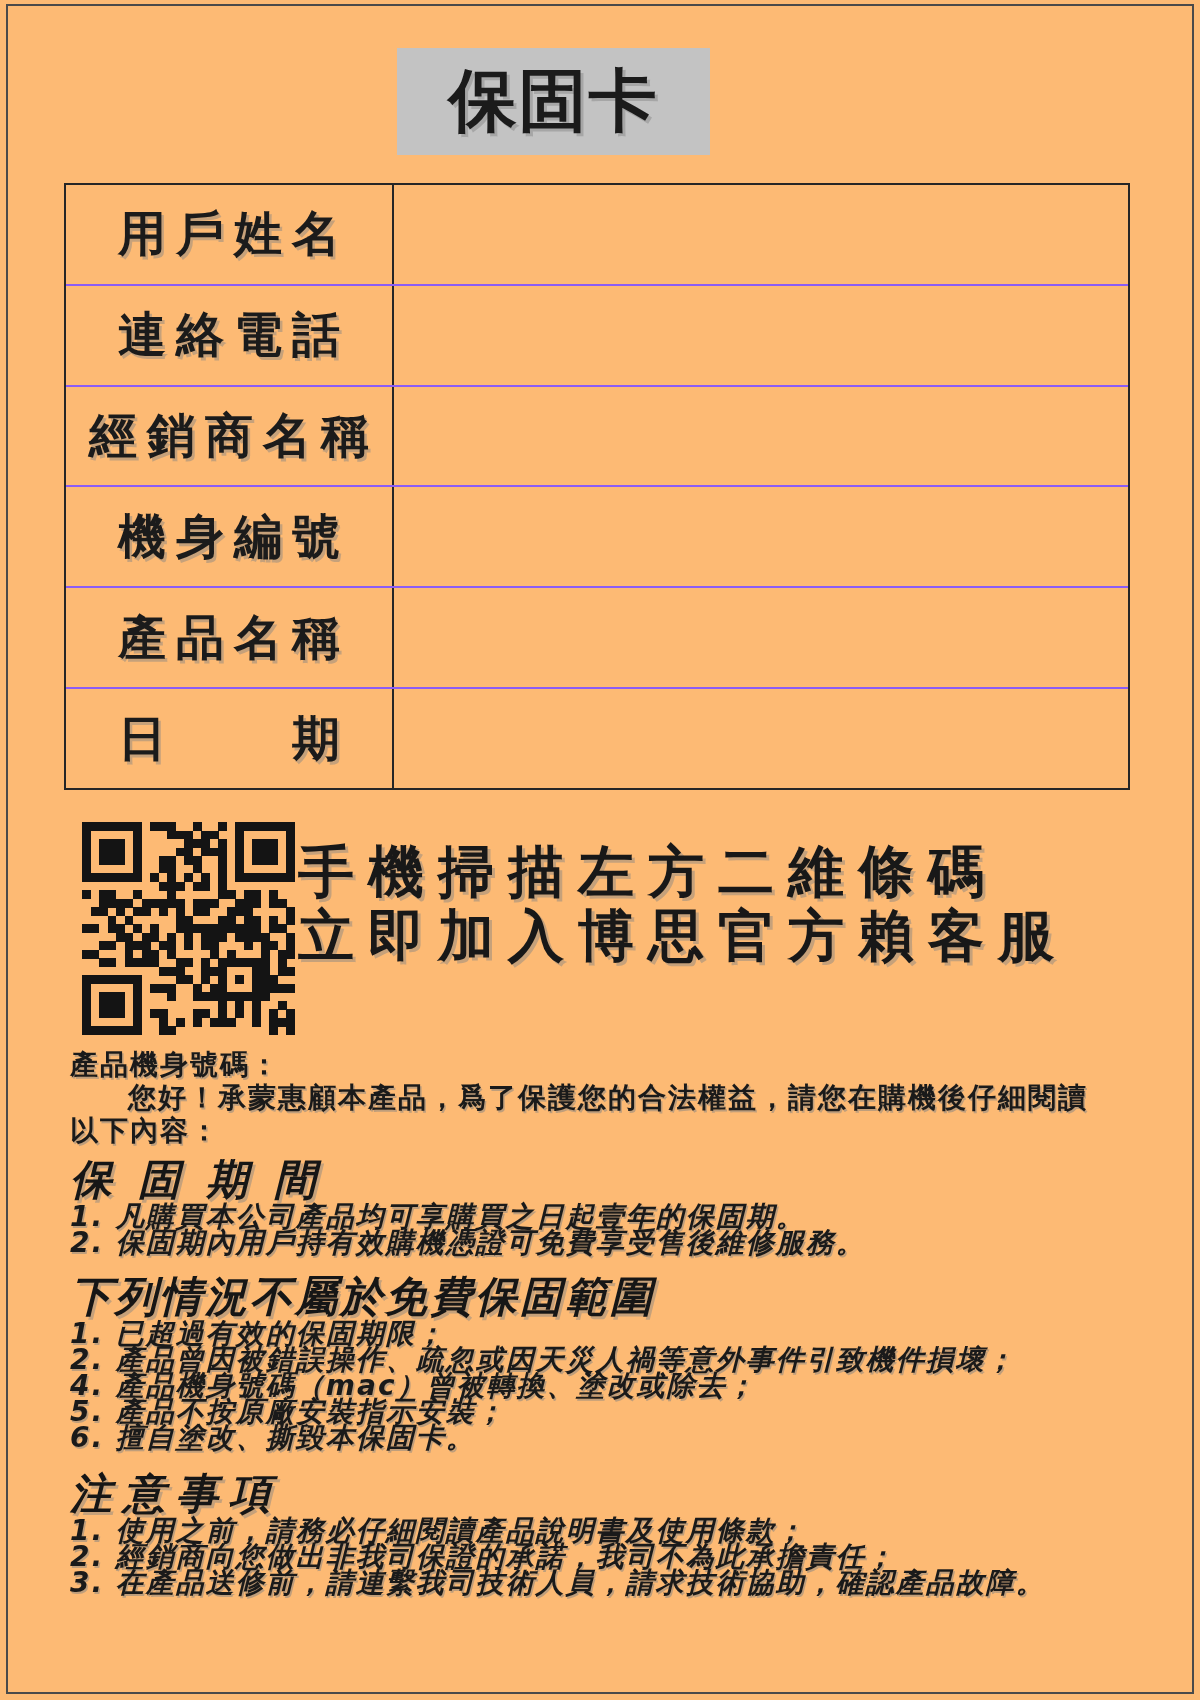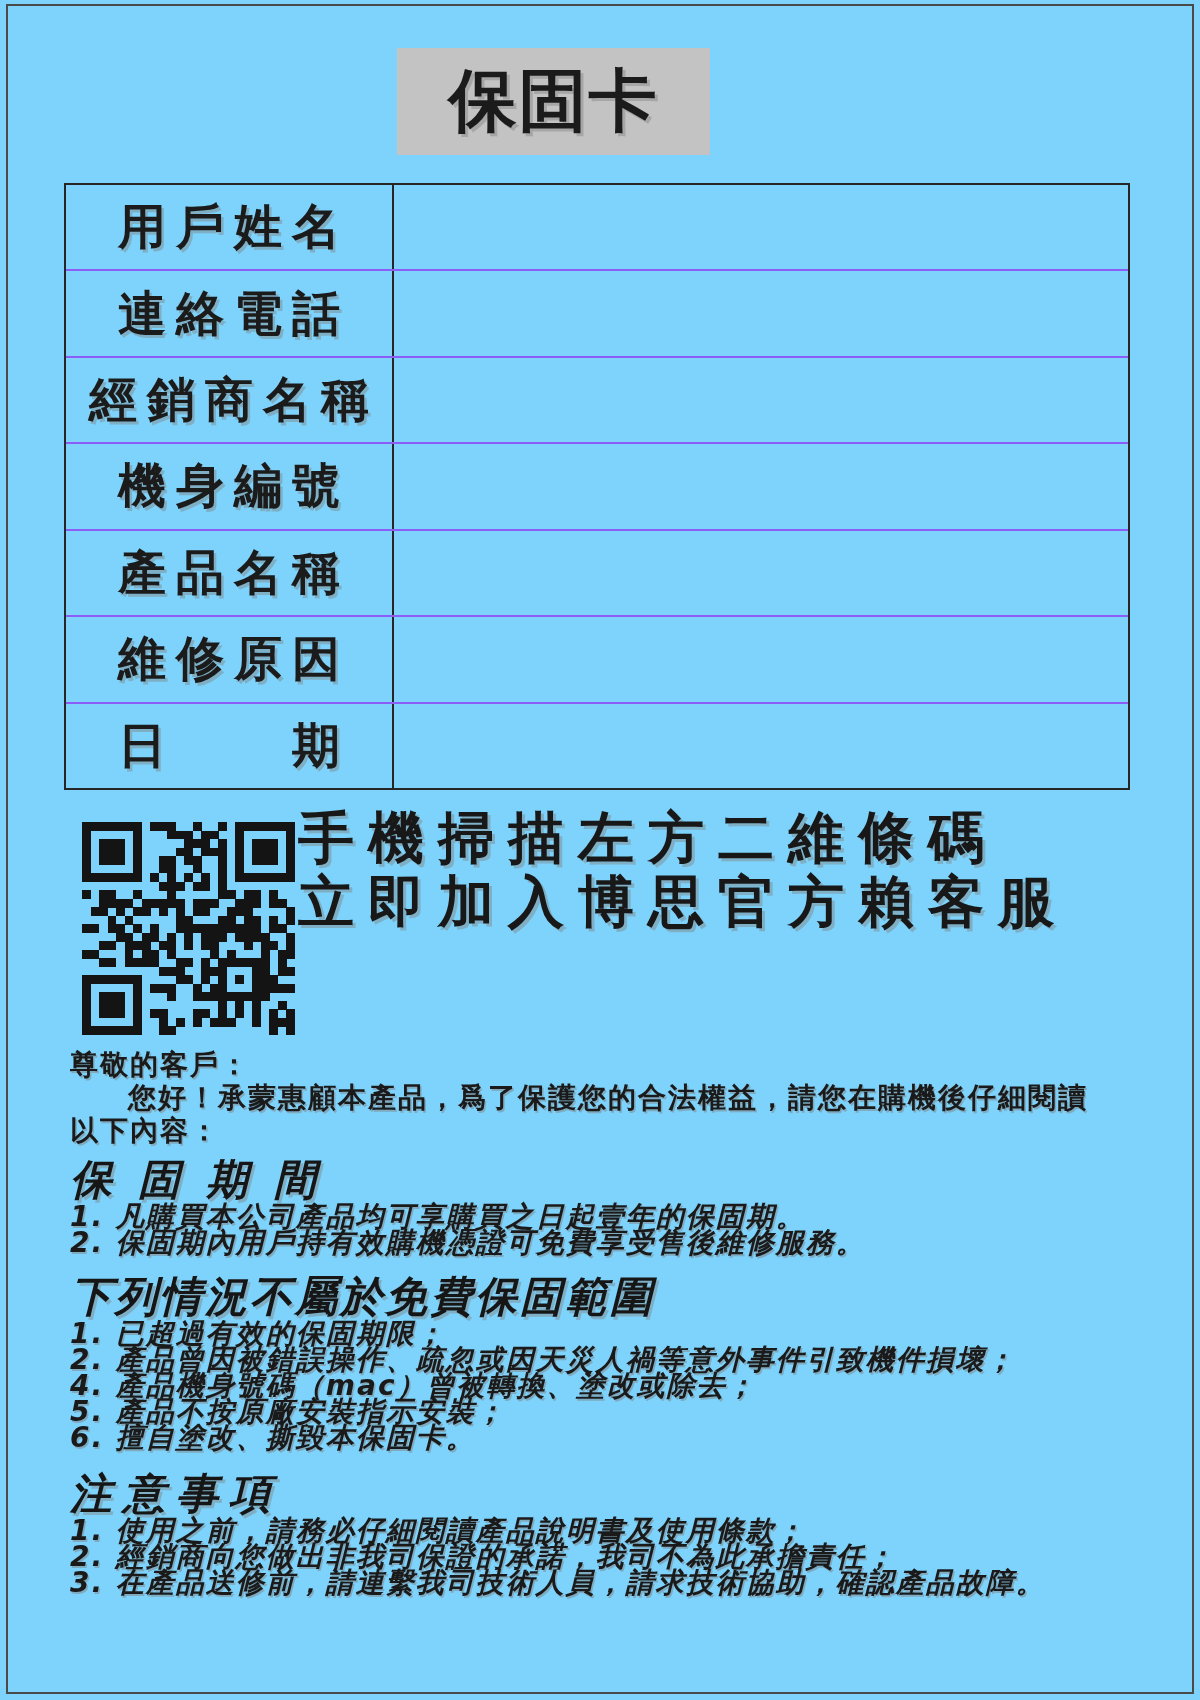--- a/index.html
+++ b/index.html
@@ -1,17 +1,17 @@
 <!DOCTYPE html>
 <html><head>
 <meta charset="utf-8">
 <style>
   html,body{margin:0;padding:0;background:#ffffff;}
   .page{
-    position:relative;width:1200px;height:1700px;background:#7dd3fc;
+    position:relative;width:1200px;height:1700px;background:#fdba74;
     font-family:"DejaVu Sans","Liberation Sans",sans-serif;
     color:#1c1c1c;font-weight:bold;overflow:hidden;
   }
   .frame{position:absolute;left:6px;top:4px;right:6px;bottom:6px;border:2px solid #4a4a4a;pointer-events:none;}
   
   .title-box{
     position:absolute;left:397px;top:48px;width:313px;height:107px;
     background:#c3c3c3;display:flex;align-items:center;justify-content:center;
   }
   .title-box .t{
@@ -29,21 +29,21 @@
     width:328px;border-right:2px solid #262626;box-sizing:border-box;
     display:flex;align-items:center;justify-content:center;
     font-size:48px;letter-spacing:10px;text-indent:10px;color:#1b1b1b;
     text-shadow:2.5px 2.5px 0 rgba(130,130,130,.45);white-space:pre;
   }
   .ft-value{flex:1;}
   
   .qr-wrap{position:absolute;left:82px;top:822px;width:213px;height:213px;}
   .qr-wrap svg{display:block;width:213px;height:213px;}
   .qr-text{
-    position:absolute;left:298px;top:806px;width:860px;
+    position:absolute;left:298px;top:840px;width:860px;
     font-size:56px;line-height:64px;letter-spacing:14px;color:#181818;
     text-shadow:3px 3px 0 rgba(130,130,130,.45);white-space:nowrap;
   }
   
   .content{position:absolute;left:70px;top:1048px;width:1095px;color:#1a1a1a;}
   .g-line{font-size:28px;line-height:33px;letter-spacing:2px;
     text-shadow:1.5px 1.5px 0 rgba(130,130,130,.5);}
   .g-body{text-indent:58px;}
   .sec h2{
     margin:0;font-size:42px;line-height:42px;color:#161616;font-weight:bold;
@@ -89,24 +89,20 @@
       <div class="ft-row">
         <div class="ft-label">機身編號</div>
         <div class="ft-value"></div>
       </div>
 
       <div class="ft-row">
         <div class="ft-label">產品名稱</div>
         <div class="ft-value"></div>
       </div>
 
-      <div class="ft-row">
-        <div class="ft-label">維修原因</div>
-        <div class="ft-value"></div>
-      </div>
 
       <div class="ft-row">
         <div class="ft-label">日　　期</div>
         <div class="ft-value"></div>
       </div>
     </div>
 
   <div class="qr-wrap">
     <svg id="qr-svg" viewBox="0 0 25 25" fill="#141414" shape-rendering="crispEdges">
         <rect x="0" y="0" width="1.04" height="1.04"></rect>
@@ -438,21 +434,21 @@
         <rect x="24" y="24" width="1.04" height="1.04"></rect>
       </svg>
   </div>
 
   <div class="qr-text">
     <div>手機掃描左方二維條碼</div>
     <div>立即加入博思官方賴客服</div>
   </div>
 
   <div class="content">
-    <div class="g-line">尊敬的客戶：</div>
+    <div class="g-line">產品機身號碼：</div>
     <div class="g-line g-body">您好！承蒙惠顧本產品，爲了保護您的合法權益，請您在購機後仔細閱讀</div>
     <div class="g-line">以下內容：</div>
 
     <section class="sec s0">
       <h2>保固期間</h2>
       <div class="items">
 
           <div class="item">1. 凡購買本公司產品均可享購買之日起壹年的保固期。</div>
 
           <div class="item">2. 保固期內用戶持有效購機憑證可免費享受售後維修服務。</div>

